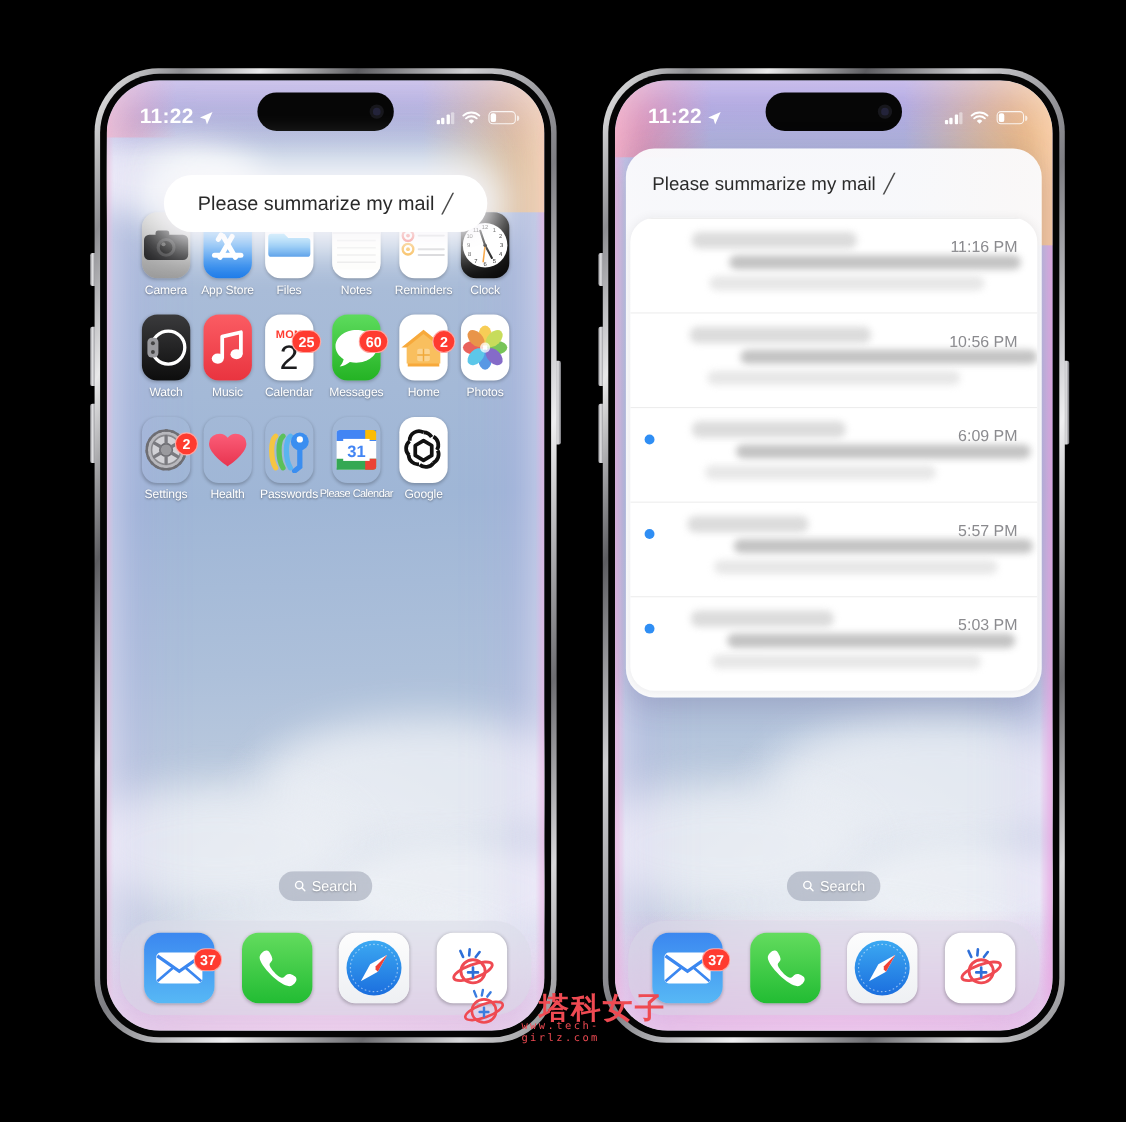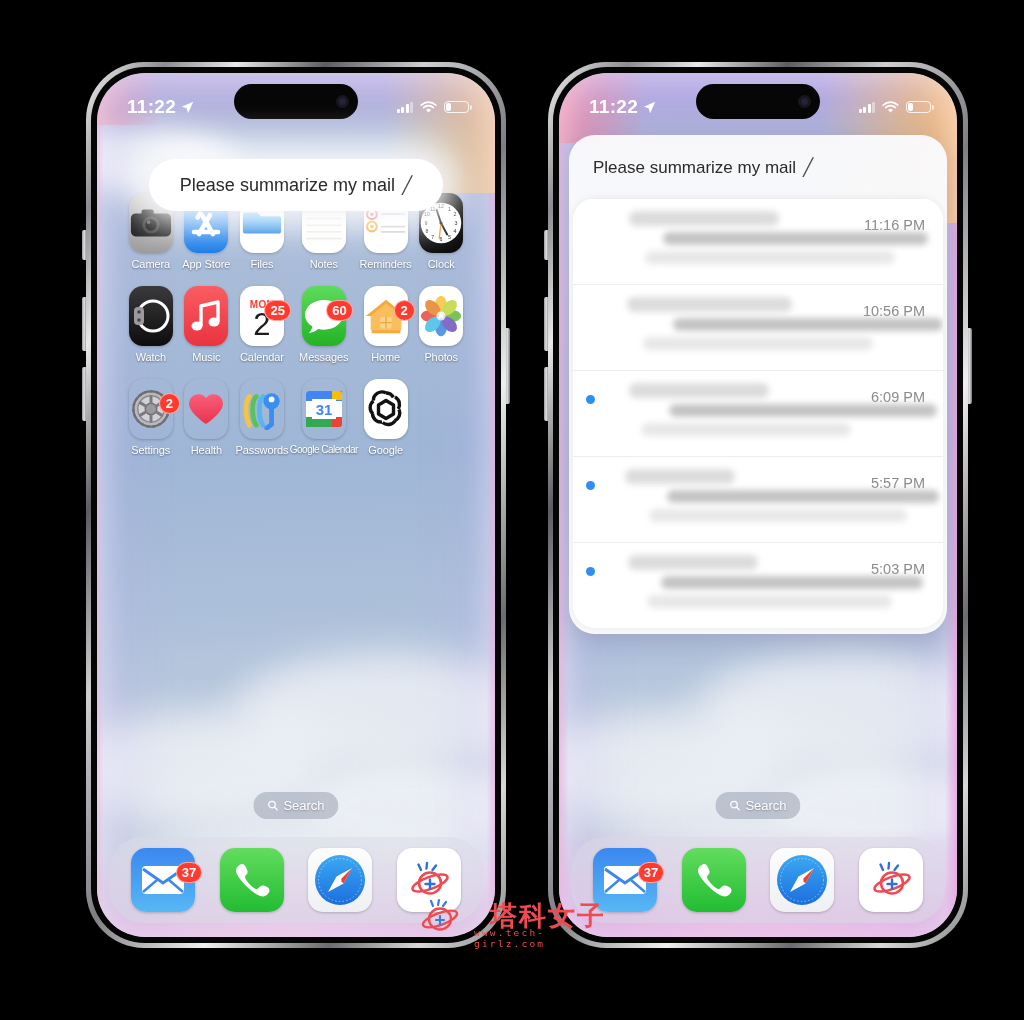--- a/index.html
+++ b/index.html
@@ -510,21 +510,21 @@
                     <path d="M4 7a3 3 0 0 1 3-3h33v10H4z" fill="#4285f4"></path>
                     <path d="M4 30h36v7a3 3 0 0 1-3 3H4z" fill="#34a853"></path>
                     <path d="M30 4h7a3 3 0 0 1 3 3v6H30z" fill="#fbbc04"></path>
                     <path d="M30 30h10v7a3 3 0 0 1-3 3h-7z" fill="#ea4335"></path>
                     <rect x="10" y="12" width="24" height="20" fill="#fff"></rect>
                     <text x="22" y="28" font-size="15" font-family="Liberation Sans" font-weight="bold" fill="#4285f4" text-anchor="middle">31</text>
                   </svg>
                 </div>
 
          </div>
-         <div class="app-label tight">Google Calendar</div>
+         <div class="app-label tight">Please Calendar</div>
        </div>
             <div class="app">
          <div class="icon-wrap">
            <div class="icon ic-chatgpt">
                   <svg width="44" height="44" viewBox="0 0 44 44">
                     <g fill="none" stroke="#111" stroke-width="3.4" stroke-linejoin="round">
                       <path d="M22 6a8.5 8.5 0 0 1 7.4 4.3"></path>
                       <path d="M31 10a8.5 8.5 0 0 1 3.2 12"></path>
                       <path d="M35 22.5a8.5 8.5 0 0 1-4.5 11.4"></path>
                       <path d="M31 34a8.5 8.5 0 0 1-12.4 1.5"></path>

